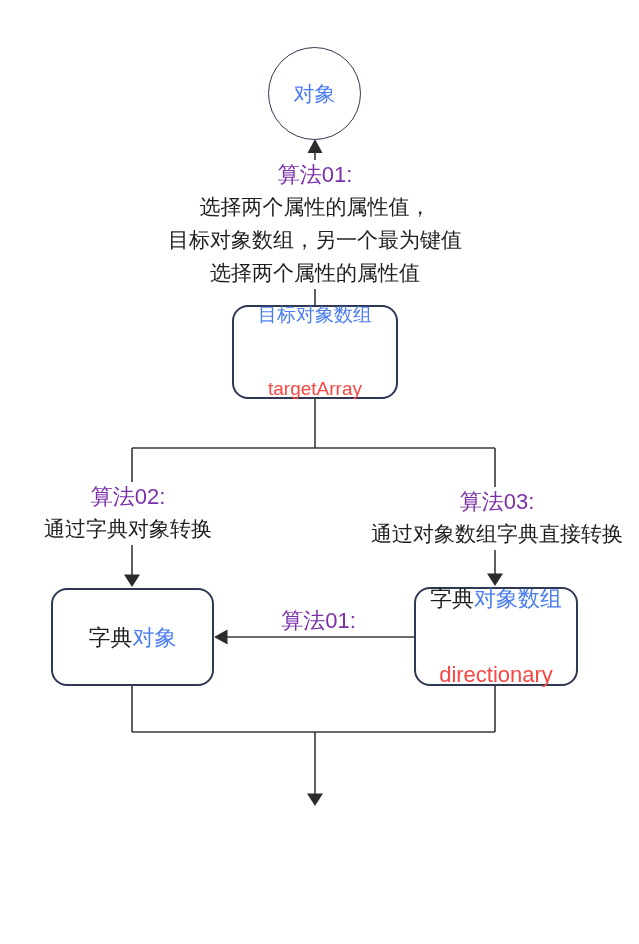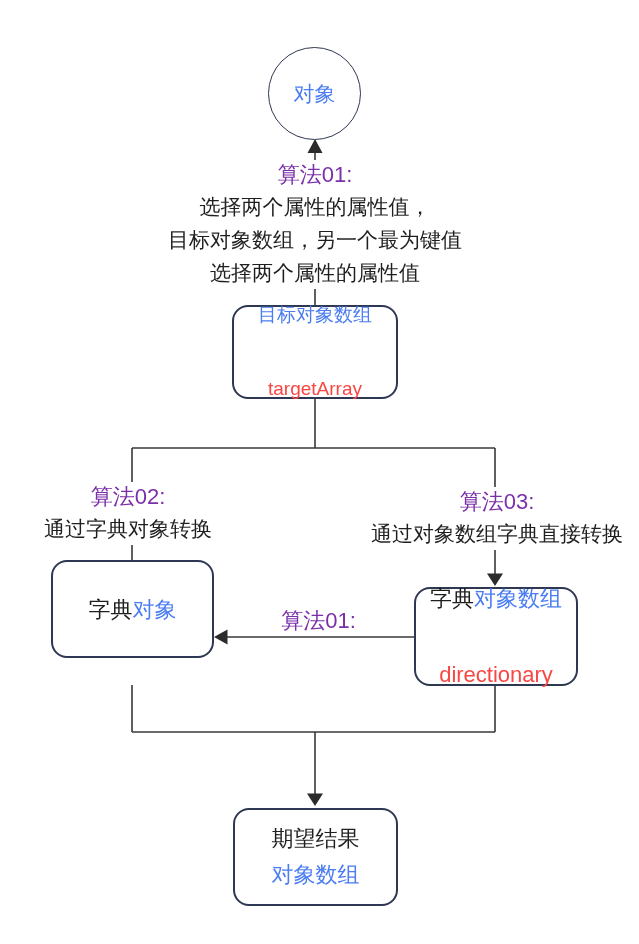--- a/index.html
+++ b/index.html
@@ -91,35 +91,31 @@
   <div class="edge-label masked" style="left:28px;top:482px;width:200px;">
     <div class="edge-title">算法02:</div>
     <div class="edge-desc">通过字典对象转换</div>
   </div>
 
   <div class="edge-label masked" style="left:352px;top:487px;width:290px;">
     <div class="edge-title">算法03:</div>
     <div class="edge-desc">通过对象数组字典直接转换</div>
   </div>
 
-  <div class="node" id="node-dict-object" style="left:51px;top:560px;width:163px;height:98px;">
+  <div class="node" id="node-dict-object" style="left:51px;top:588px;width:163px;height:98px;">
     <div class="row">
       <span class="t-black">字典</span><span class="t-blue">对象</span>
     </div>
   </div>
 
   <div class="edge-label" style="left:246px;top:606px;width:145px;">
     <div class="edge-title">算法01:</div>
   </div>
 
   <div class="node" id="node-dict-array" style="left:414px;top:587px;width:164px;height:99px;">
     <div class="row">
       <span class="t-black">字典</span><span class="t-blue">对象数组</span>
     </div>
     <div class="row t-red">directionary</div>
   </div>
 
-  <div class="node" id="node-result" style="left:233px;top:808px;width:165px;height:98px;">
-    <div class="row t-black">期望结果</div>
-    <div class="row t-blue">对象数组</div>
-  </div>
 
 </div>
 
 </body></html>

